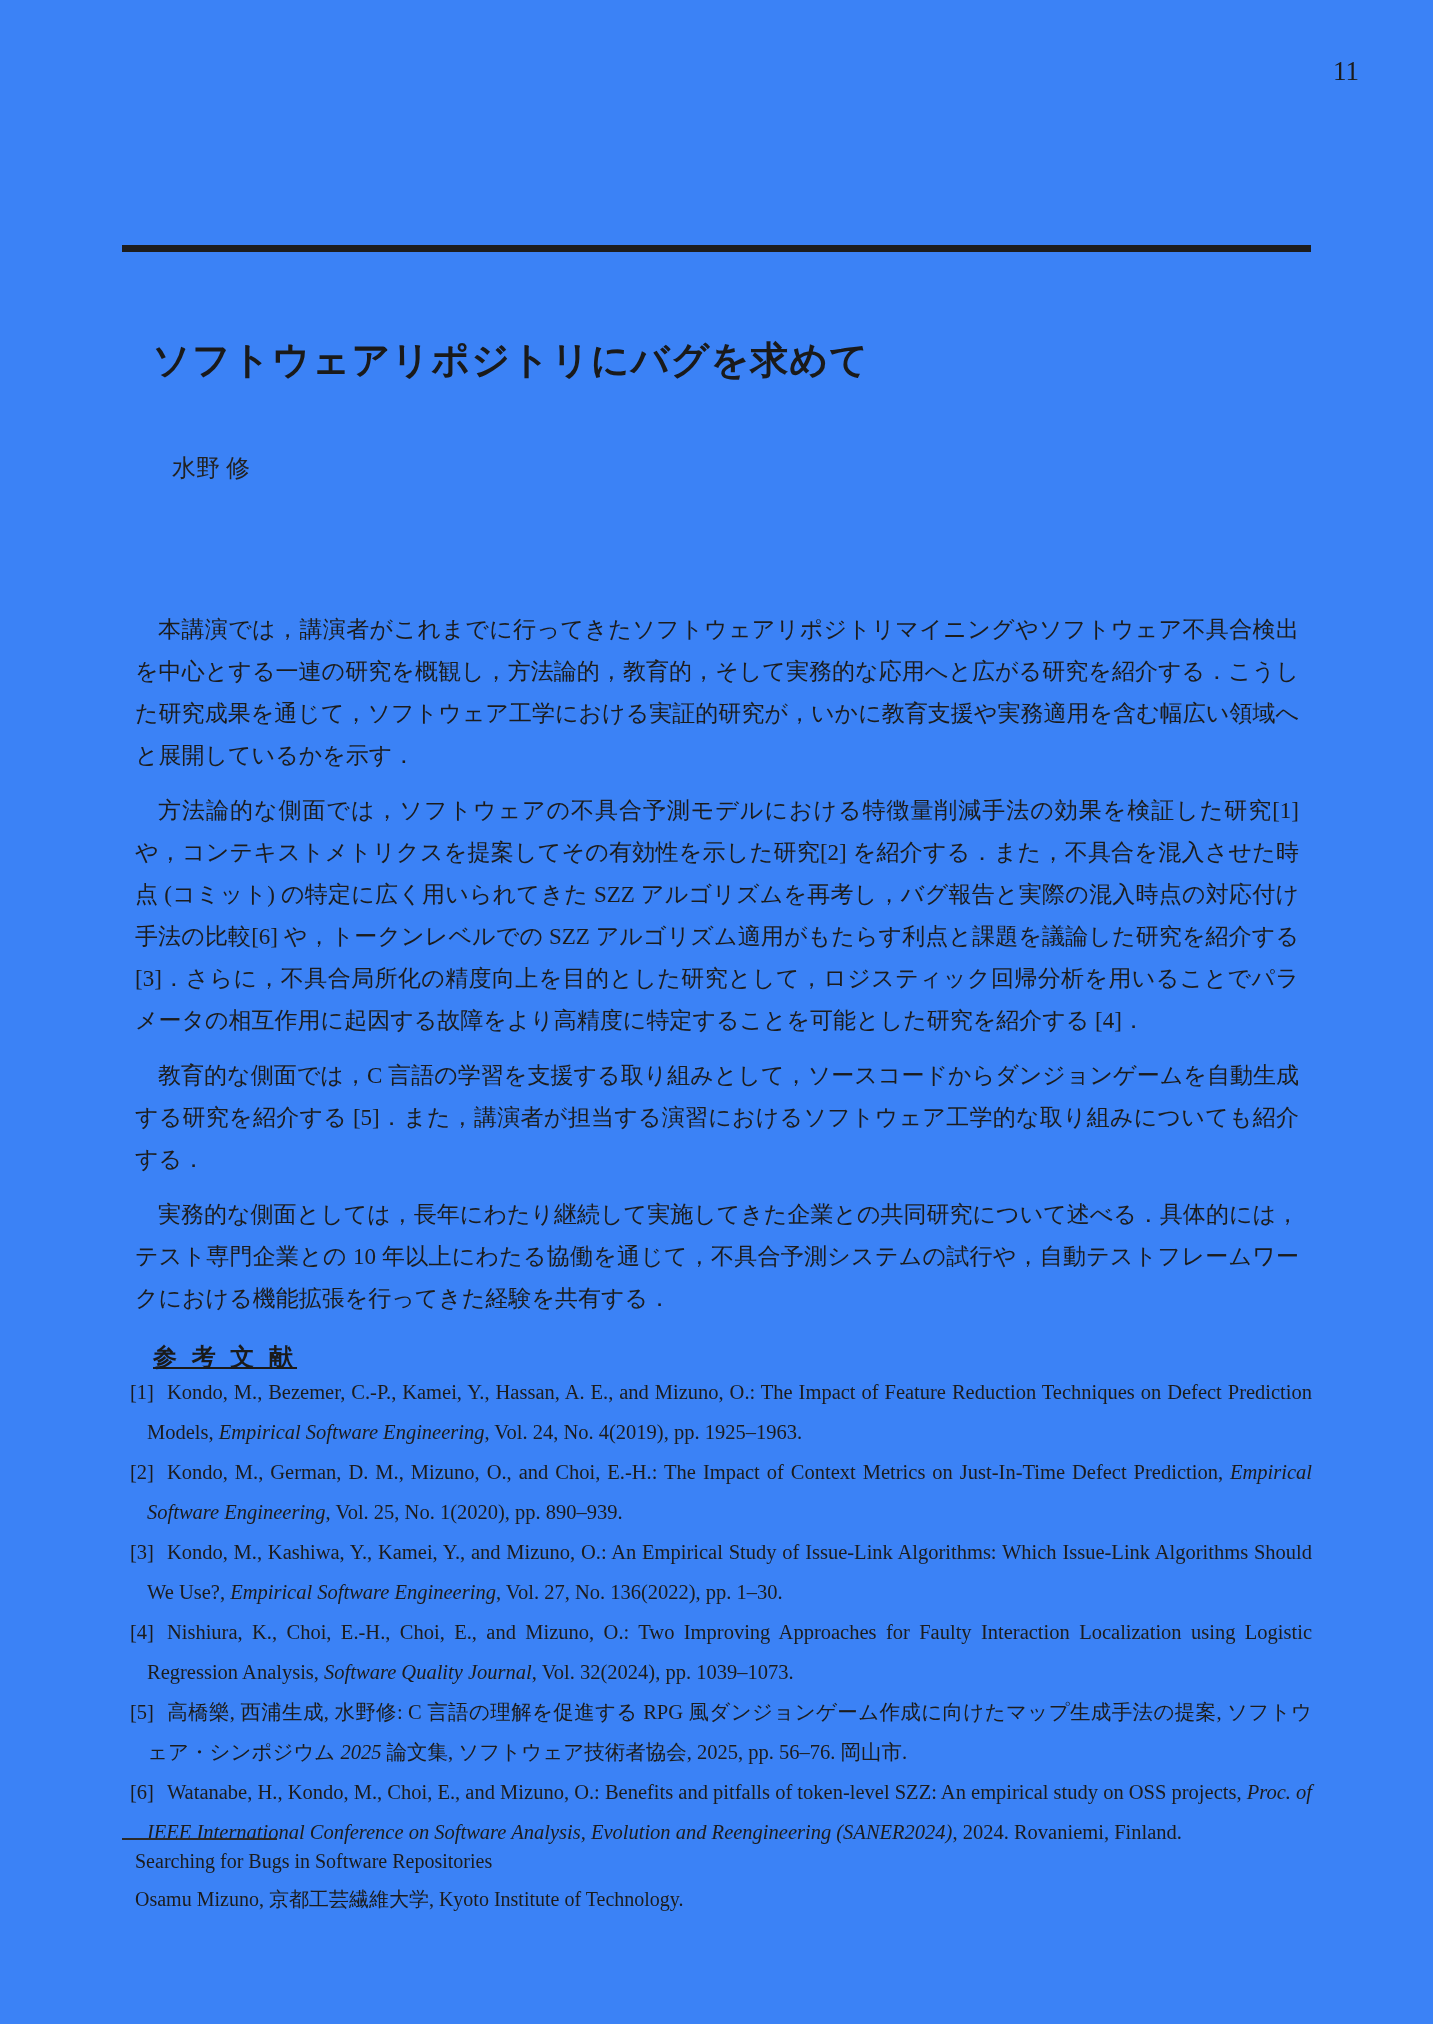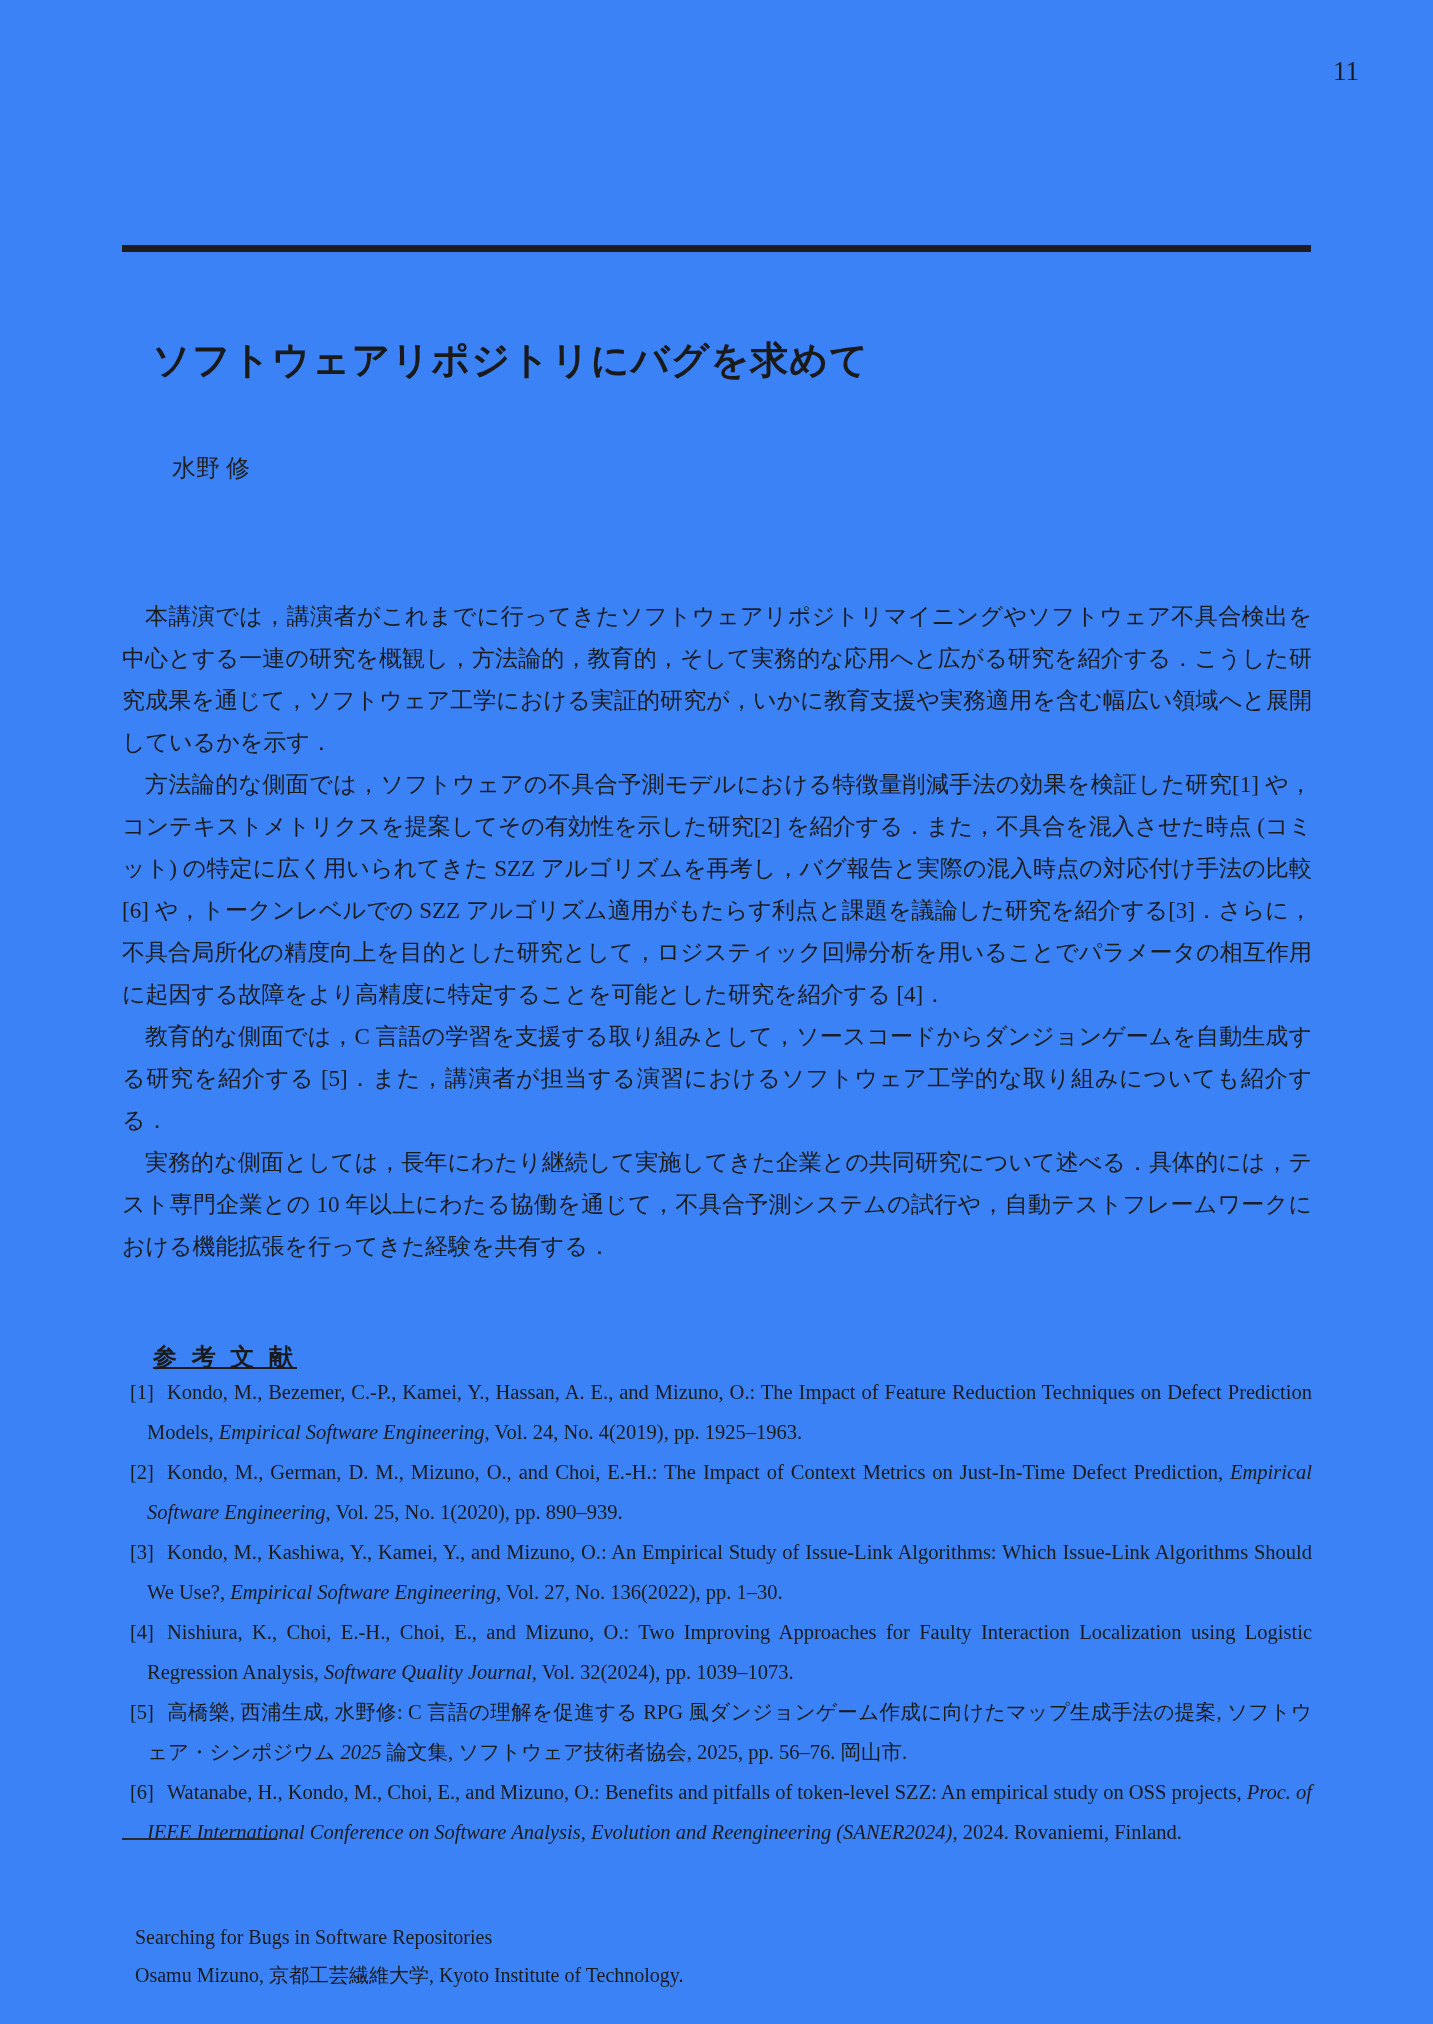--- a/index.html
+++ b/index.html
@@ -52,21 +52,21 @@
     position: absolute;
     left: 122px;
     top: 596px;
     width: 1190px;
     font-size: 23px;
     line-height: 42px;
     text-align: justify;
     text-justify: inter-ideograph;
   }
   .abstract p.para {
-    margin: 0;
+    margin: 13px;
     text-indent: 1em;
   }
   .refs-heading {
     position: absolute;
     left: 140px;
     top: 1328px;
     margin: 13px;
     font-family: "Liberation Sans", "DejaVu Sans", sans-serif;
     font-weight: 700;
     font-size: 24px;
@@ -98,21 +98,21 @@
     position: absolute;
     left: 122px;
     top: 1838px;
     width: 155px;
     height: 2px;
     background: #2a2a2a;
   }
   .footnote {
     position: absolute;
     left: 135px;
-    top: 1918px;
+    top: 1842px;
     width: 1100px;
     font-size: 20px;
     line-height: 38px;
   }
 </style>
 </head>
 <body>
 
 <div class="page">
   <div class="page-number">11</div>

